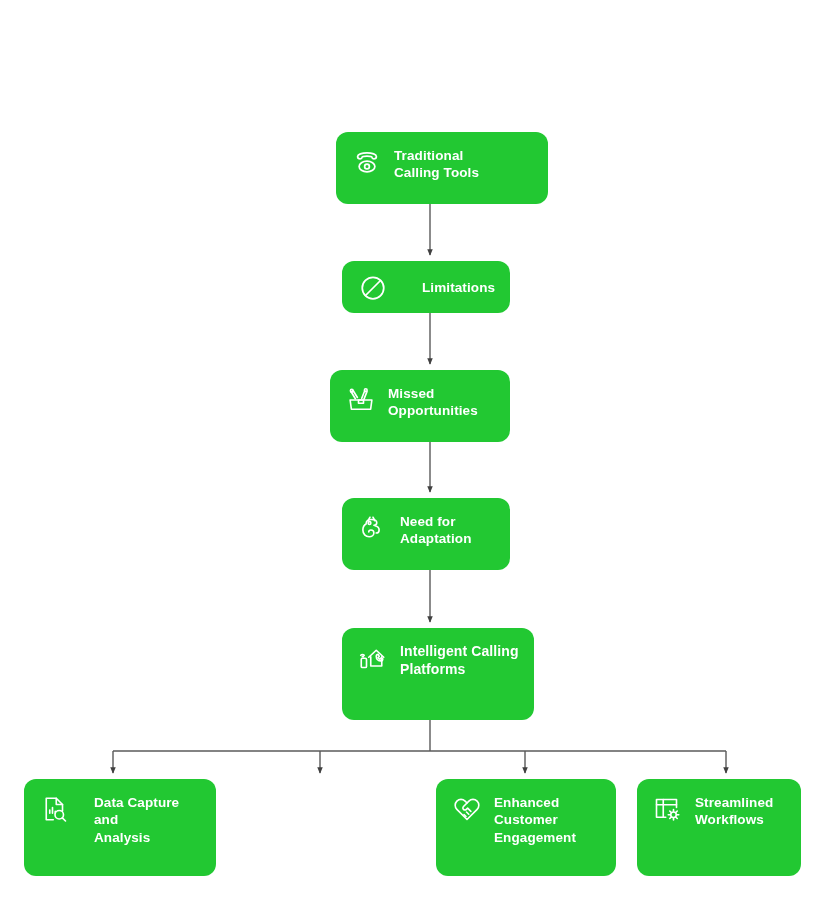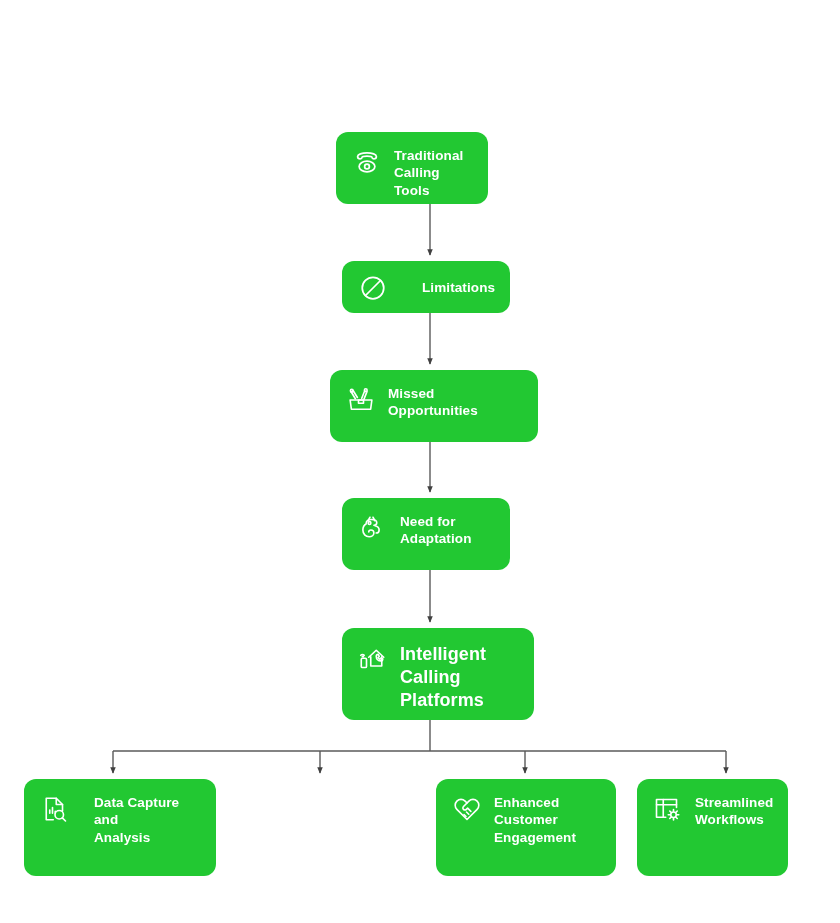--- a/index.html
+++ b/index.html
@@ -51,21 +51,21 @@
   .node-label {
     color: #ffffff;
     font-size: 13.5px;
     font-weight: bold;
     line-height: 1.28;
     letter-spacing: 0.1px;
     white-space: pre-line;
     padding-top: 1px;
   }
   .node-label.wide {
-    font-size: 18px;
+    font-size: 14px;
   }
 </style>
 </head>
 <body>
 
 <div id="canvas">
 
   <svg id="edge-layer" viewBox="0 0 840 923" xmlns="http://www.w3.org/2000/svg">
     <defs>
       <marker id="arrow" viewBox="0 0 10 10" refX="8" refY="5" markerWidth="5.2" markerHeight="5.2" orient="auto-start-reverse">
@@ -82,21 +82,21 @@
       <line x1="430" y1="720" x2="430" y2="751"></line>
       <line x1="113" y1="751" x2="726" y2="751"></line>
 
       <line x1="113" y1="751" x2="113" y2="773" marker-end="url(#arrow)"></line>
       <line x1="320" y1="751" x2="320" y2="773" marker-end="url(#arrow)"></line>
       <line x1="525" y1="751" x2="525" y2="773" marker-end="url(#arrow)"></line>
       <line x1="726" y1="751" x2="726" y2="773" marker-end="url(#arrow)"></line>
     </g>
   </svg>
 
-  <div class="node" style="left:336px; top:132px; width:152px; height:72px;">
+  <div class="node" style="left:336px; top:132px; width:212px; height:72px;">
     <span class="node-icon">
       <svg viewBox="0 0 24 24" fill="none" stroke="#ffffff" stroke-width="1.4" stroke-linecap="round" stroke-linejoin="round">
         <path d="M4.5 7.5c0-1.6 3.3-2.8 7.5-2.8s7.5 1.2 7.5 2.8c0 1.1-1 1.9-2.1 1.9-.8 0-1.4-.5-1.5-1.2-.1-.6-1.6-1-3.9-1s-3.8.4-3.9 1c-.1.7-.7 1.2-1.5 1.2-1.1 0-2.1-.8-2.1-1.9z"></path>
         <ellipse cx="12" cy="15.6" rx="6.3" ry="4.3"></ellipse>
         <circle cx="12" cy="15.6" r="1.9"></circle>
       </svg>
     </span>
     <span class="node-label">Traditional
 Calling Tools</span>
   </div>
@@ -104,21 +104,21 @@
   <div class="node" style="left:342px; top:261px; width:168px; height:52px; align-items:center;gap:34px;">
     <span class="node-icon">
       <svg viewBox="0 0 24 24" fill="none" stroke="#ffffff" stroke-width="1.4" stroke-linecap="round" stroke-linejoin="round">
         <circle cx="12" cy="12" r="8.6"></circle>
         <line x1="6" y1="18" x2="18" y2="6"></line>
       </svg>
     </span>
     <span class="node-label">Limitations</span>
   </div>
 
-  <div class="node" style="left:330px; top:370px; width:208px; height:72px;">
+  <div class="node" style="left:330px; top:370px; width:180px; height:72px;">
     <span class="node-icon">
       <svg viewBox="0 0 24 24" fill="none" stroke="#ffffff" stroke-width="1.3" stroke-linecap="round" stroke-linejoin="round">
         <path d="M7.5 11 4.2 5.6l1.6-1 3.3 5.4"></path>
         <circle cx="4.6" cy="4.6" r="1.1"></circle>
         <path d="M12.6 10.6 14.9 4.8l1.8.7-2.3 5.8"></path>
         <circle cx="15.8" cy="4.1" r="1.1"></circle>
         <path d="M3.3 12h17.4l-1 7.4H4.3z"></path>
         <rect x="10" y="12" width="4" height="2.6"></rect>
       </svg>
     </span>
@@ -175,21 +175,21 @@
         <path d="M12 20.4 3.9 12.3a4.7 4.7 0 0 1 0-6.6 4.7 4.7 0 0 1 6.6 0l1.5 1.5 1.5-1.5a4.7 4.7 0 0 1 6.6 0 4.7 4.7 0 0 1 0 6.6z"></path>
         <path d="M12 7.2 9.2 10a1.6 1.6 0 0 0 0 2.3 1.6 1.6 0 0 0 2.3 0l1-1 2.6 2.6"></path>
         <path d="M13.4 16.2 11.6 14.4M11.2 18 9.6 16.4"></path>
       </svg>
     </span>
     <span class="node-label">Enhanced
 Customer
 Engagement</span>
   </div>
 
-  <div class="node" style="left:637px; top:779px; width:151px; height:97px;">
+  <div class="node" style="left:637px; top:779px; width:164px; height:97px;">
     <span class="node-icon">
       <svg viewBox="0 0 24 24" fill="none" stroke="#ffffff" stroke-width="1.3" stroke-linecap="round" stroke-linejoin="round">
         <path d="M2.8 4.4h16v6.4M2.8 4.4v14.2h7.4"></path>
         <path d="M2.8 8.6h16M8.2 4.4v14.2"></path>
         <circle cx="16.4" cy="16.6" r="2.2"></circle>
         <path d="M16.4 12.4v1.4M16.4 19.4v1.4M12.2 16.6h1.4M19.2 16.6h1.4M13.4 13.6l1 1M18.4 18.6l1 1M19.4 13.6l-1 1M14.4 18.6l-1 1"></path>
       </svg>
     </span>
     <span class="node-label">Streamlined
 Workflows</span>

